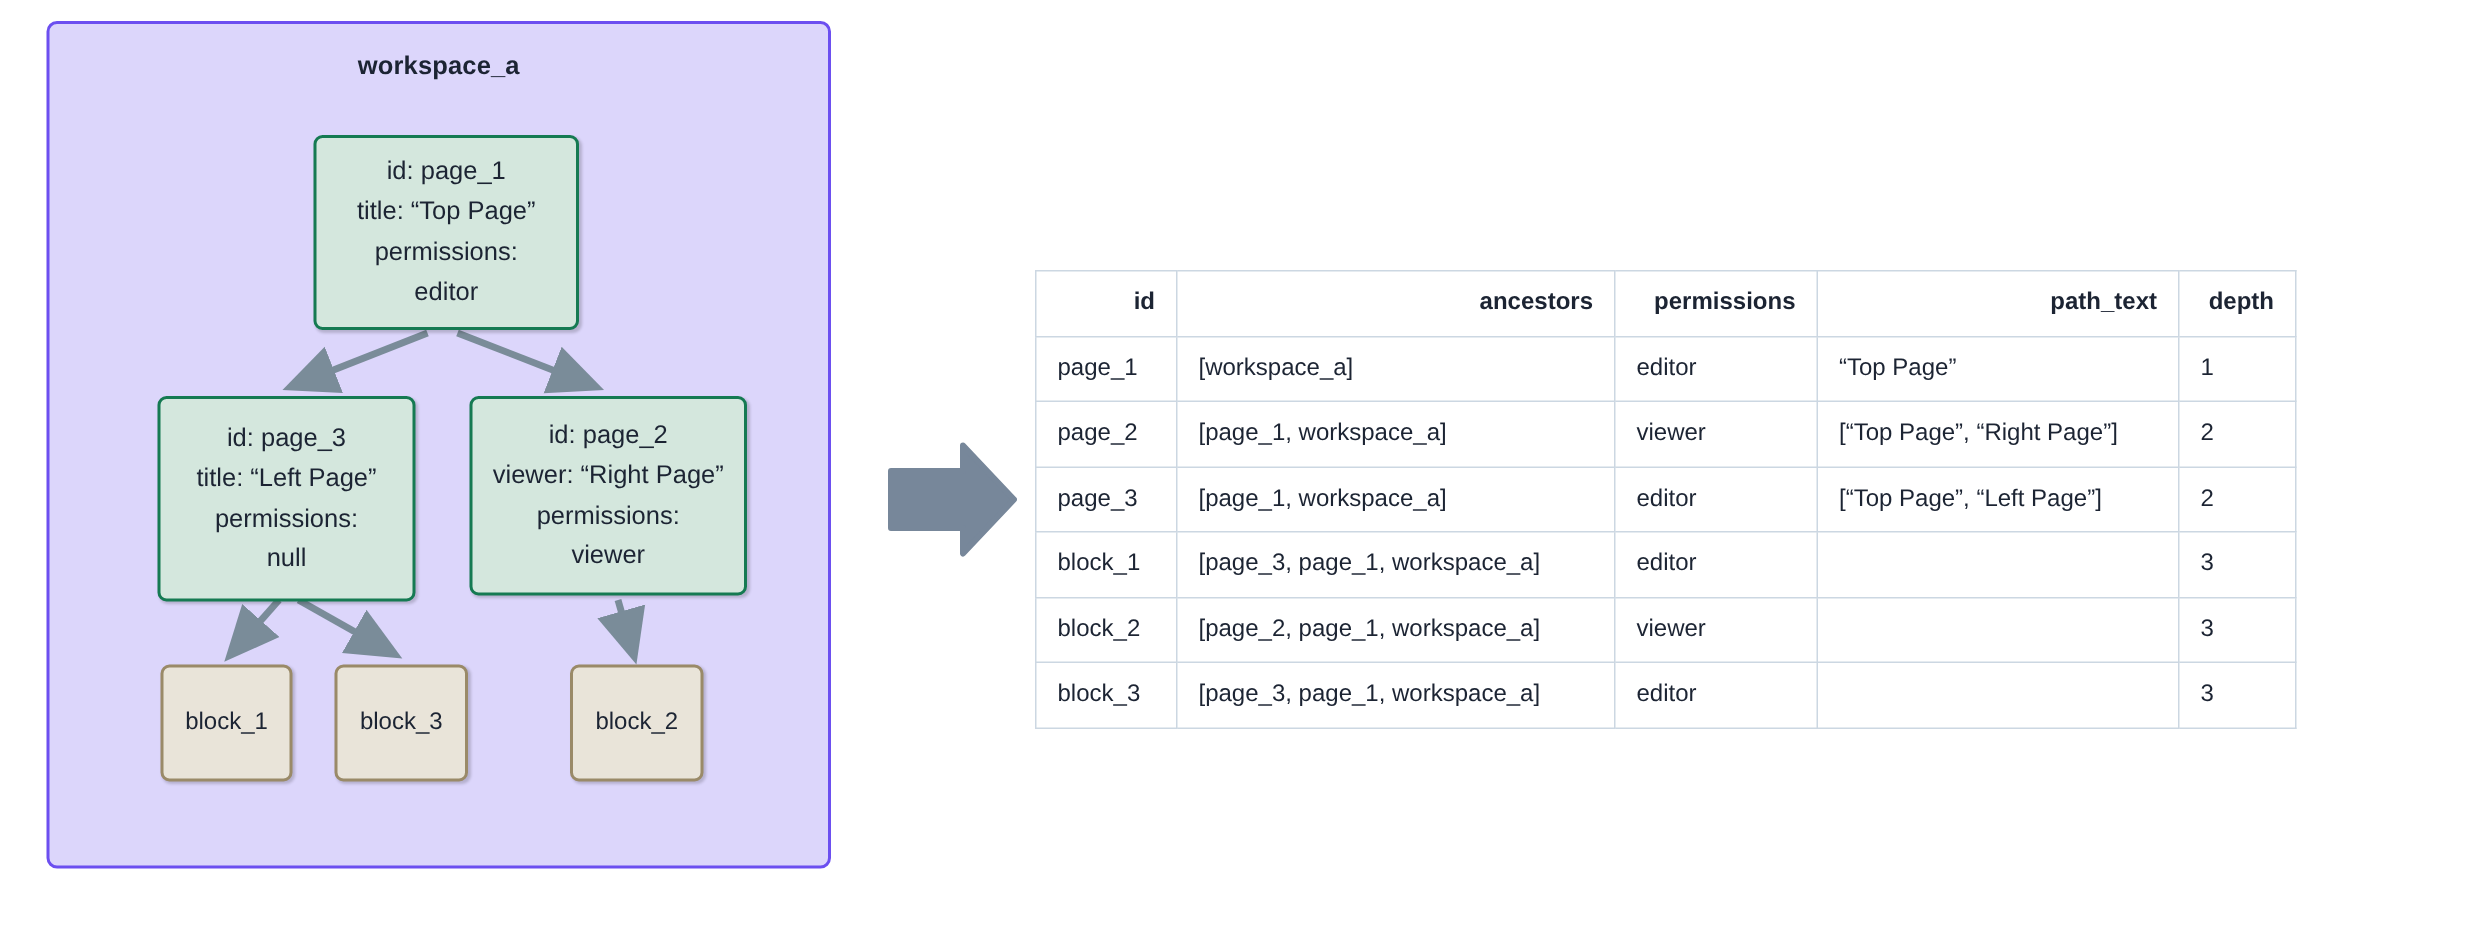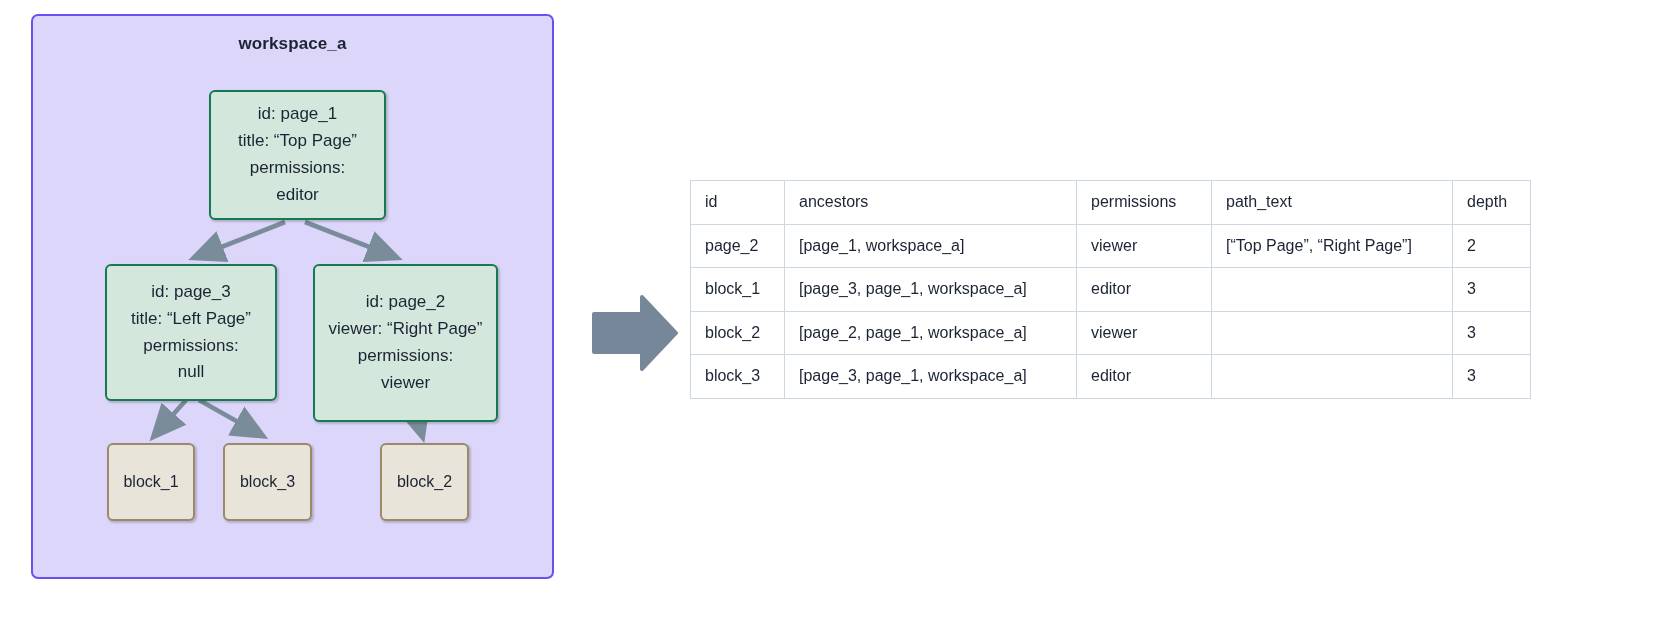--- a/index.html
+++ b/index.html
@@ -51,21 +51,21 @@
   .block-node {
     background: #e9e4d9;
     border: 2px solid #9a8a68;
     border-radius: 6px;
     font-size: 16px;
   }
   .node-line { white-space: nowrap; }
 
   #node-page_1 { left: 176px; top: 74px;  width: 177px; height: 130px; }
   #node-page_3 { left:  72px; top: 248px; width: 172px; height: 137px; }
-  #node-page_2 { left: 280px; top: 248px; width: 185px; height: 158px; text-align: center; }
+  #node-page_2 { left: 280px; top: 248px; width: 185px; height: 133px; text-align: center; }
   #node-block_1 { left:  74px; top: 427px; width:  88px; height:  78px; }
   #node-block_3 { left: 190px; top: 427px; width:  89px; height:  78px; }
   #node-block_2 { left: 347px; top: 427px; width:  89px; height:  78px; }
 
   
   #transform-arrow {
     position: absolute;
     left: 592px; top: 292px;
     width: 86px; height: 82px;
   }
@@ -81,21 +81,21 @@
   }
   #result-table th, #result-table td {
     border: 1px solid #ccd7e2;
     text-align: left;
     vertical-align: middle;
     padding: 0 14px;
     height: 43.5px;
     font-weight: normal;
     white-space: nowrap;
   }
-  #result-table th { font-weight: normal; }
+  #result-table th { font-weight: bold; text-align: right; }
   #result-table .col-id        { width: 94px; }
   #result-table .col-ancestors { width: 292px; }
   #result-table .col-perm      { width: 135px; }
   #result-table .col-path      { width: 241px; }
   #result-table .col-depth     { width: 78px; }
 </style>
 </head>
 <body>
 
 <div id="root">
@@ -161,27 +161,41 @@
       <tr>
         <th class="col-id">id</th>
         <th class="col-ancestors">ancestors</th>
         <th class="col-perm">permissions</th>
         <th class="col-path">path_text</th>
         <th class="col-depth">depth</th>
       </tr>
     </thead>
     <tbody>
       <tr>
+        <td>page_1</td>
+        <td>[workspace_a]</td>
+        <td>editor</td>
+        <td>“Top Page”</td>
+        <td>1</td>
+      </tr>
+      <tr>
         <td>page_2</td>
         <td>[page_1, workspace_a]</td>
         <td>viewer</td>
         <td>[“Top Page”, “Right Page”]</td>
         <td>2</td>
       </tr>
       <tr>
+        <td>page_3</td>
+        <td>[page_1, workspace_a]</td>
+        <td>editor</td>
+        <td>[“Top Page”, “Left Page”]</td>
+        <td>2</td>
+      </tr>
+      <tr>
         <td>block_1</td>
         <td>[page_3, page_1, workspace_a]</td>
         <td>editor</td>
         <td></td>
         <td>3</td>
       </tr>
       <tr>
         <td>block_2</td>
         <td>[page_2, page_1, workspace_a]</td>
         <td>viewer</td>

